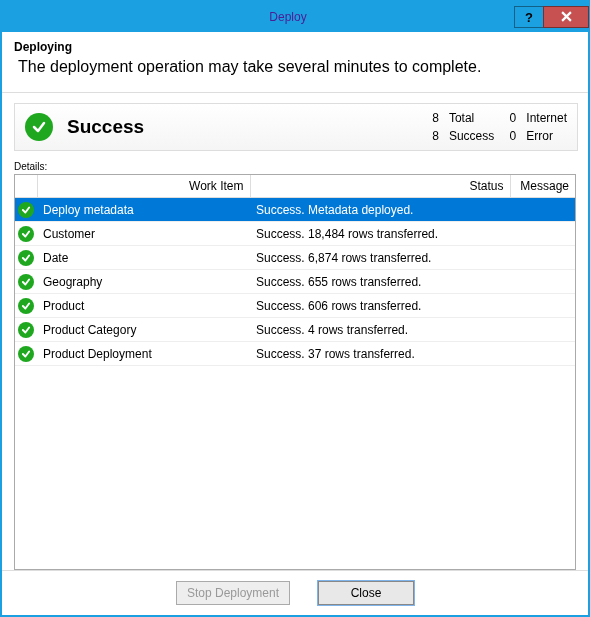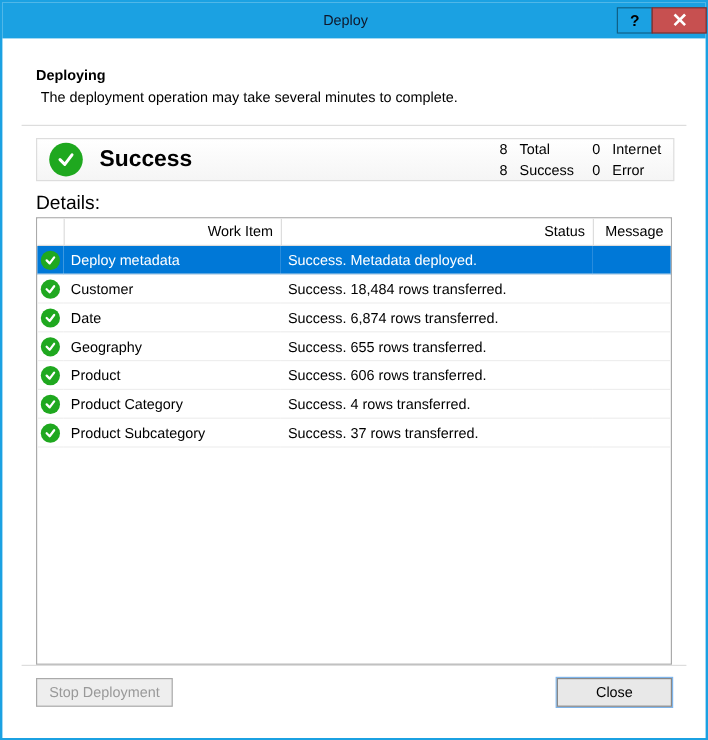--- a/index.html
+++ b/index.html
@@ -22,21 +22,21 @@
     background: #1ba1e2;
     display: flex;
     align-items: center;
     padding: 0 0 0 0;
     color: #000;
   }
   .titlebar-title {
     flex: 1;
     text-align: center;
     font-size: 12px;
-    color: #0f172a;
+    color: #4c1d95;
     margin-left: 60px;
   }
   .titlebar-buttons { display: flex; }
   .titlebar-btn {
     width: 30px;
     height: 22px;
     display: flex;
     align-items: center;
     justify-content: center;
     border: 1px solid rgba(0,0,0,0.4);
@@ -47,46 +47,46 @@
   .titlebar-btn.close {
     background: #c75050;
     color: #fff;
     width: 46px;
     border: 1px solid rgba(0,0,0,0.4);
   }
   .content {
     flex: 1;
     display: flex;
     flex-direction: column;
-    padding: 16px;
+    padding: 0;
     overflow: hidden;
   }
   .header-area {
     padding: 8px 12px 16px 12px;
     border-bottom: 1px solid #ddd;
     background: #fff;
   }
   .header-title {
     font-weight: bold;
     font-size: 12px;
     margin-bottom: 4px;
   }
   .header-sub {
-    font-size: 12px;
+    font-size: 16px;
     color: #000;
     padding-left: 4px;
   }
   .summary-wrap { padding: 10px 10px 0 12px; }
   .summary-box {
     border: 1px solid #ddd;
     background: linear-gradient(#fff, #f5f5f5);
     display: flex;
     align-items: center;
     padding: 8px 10px;
-    height: 36px;
+    height: 48px;
   }
   .big-check {
     width: 28px;
     height: 28px;
     border-radius: 50%;
     background: #1fa81f;
     display: flex;
     align-items: center;
     justify-content: center;
     color: #fff;
@@ -100,21 +100,21 @@
   }
   .summary-stats {
     display: grid;
     grid-template-columns: auto auto auto auto;
     column-gap: 10px;
     row-gap: 4px;
     font-size: 12px;
     color: #000;
   }
   .summary-stats .num { text-align: right; min-width: 12px; }
-  .details-label { padding: 10px 12px 2px 12px; font-size: 16px; }
+  .details-label { padding: 10px 12px 2px 12px; font-size: 10px; }
   .grid-wrap {
     margin: 0 12px;
     border: 1px solid #aaa;
     flex: 1;
     overflow: auto;
     background: #fff;
   }
   table {
     width: 100%;
     border-collapse: collapse;
@@ -150,21 +150,21 @@
     color: #fff;
     font-size: 10px;
     align-items: center;
     justify-content: center;
     line-height: 1;
   }
   .footer {
     border-top: 1px solid #ddd;
     padding: 10px 12px;
     display: flex;
-    justify-content: space-between;
+    justify-content: center;
     gap: 8px;
   }
   .btn {
     min-width: 96px;
     height: 24px;
     border: 1px solid #aaa;
     background: #eee;
     font-size: 12px;
     padding: 0 10px;
   }
@@ -291,21 +291,21 @@
               <td>Product Category</td>
               <td>Success. 4 rows transferred.</td>
               <td></td>
             </tr>
             <tr>
               <td class="icon-cell"><span class="row-check">
                   <svg width="10" height="10" viewBox="0 0 16 16">
                     <path d="M3 8 L7 12 L13 4" stroke="#fff" stroke-width="3" fill="none" stroke-linecap="round" stroke-linejoin="round"></path>
                   </svg>
                 </span></td>
-              <td>Product Subcategory</td>
+              <td>Product Deployment</td>
               <td>Success. 37 rows transferred.</td>
               <td></td>
             </tr>
           </tbody>
       </table>
     </div>
 
     <div class="footer">
       <button class="btn" disabled="">Stop Deployment</button>
       <button class="btn primary">Close</button>

